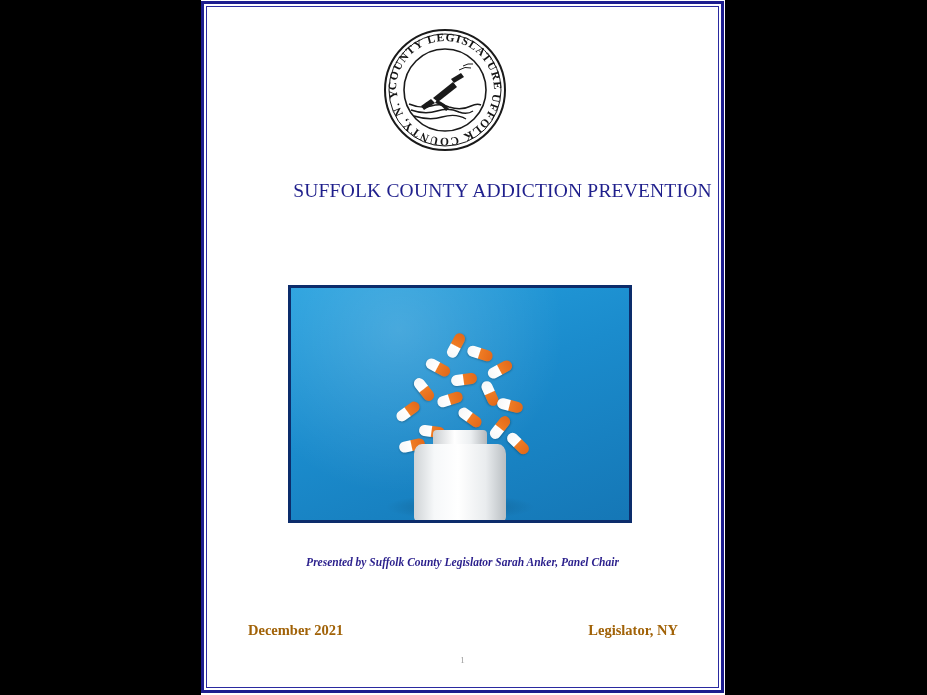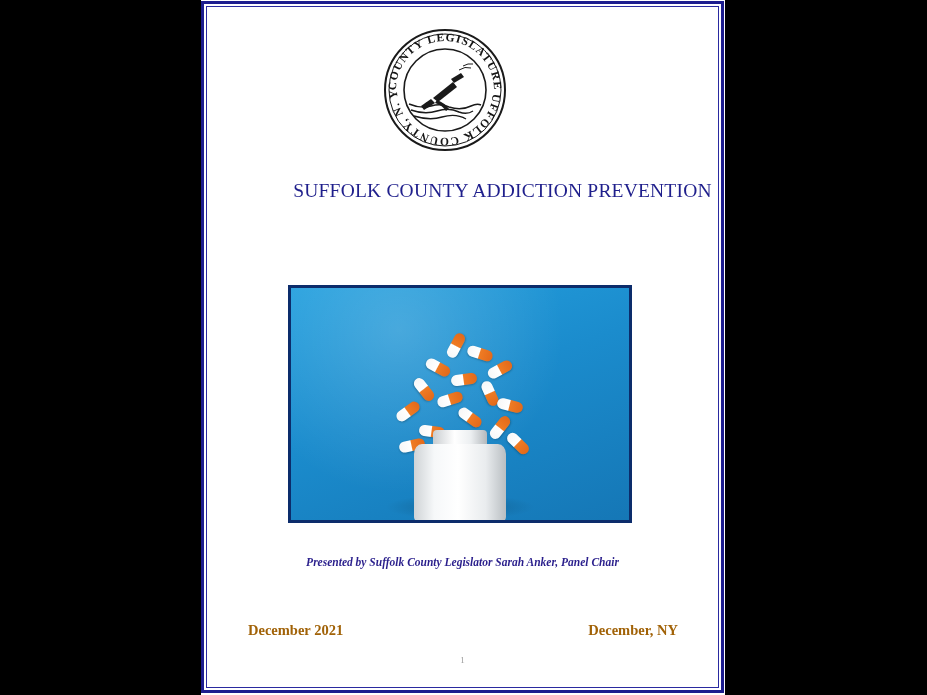--- a/index.html
+++ b/index.html
@@ -256,21 +256,21 @@
           <div class="bottle-neck"></div>
           <div class="bottle-body"></div>
         </div>
       </div>
     </div>
 
     <div class="presented">Presented by Suffolk County Legislator Sarah Anker, Panel Chair</div>
 
     <div class="footer-row">
       <span>December 2021</span>
-      <span>December, NY</span>
+      <span>Legislator, NY</span>
     </div>
 
     <div class="page-number">1</div>
   </div>
 
   <div class="page-border-outer"></div>
   <div class="page-border-inner"></div>
 </div>
 
 </body></html>

